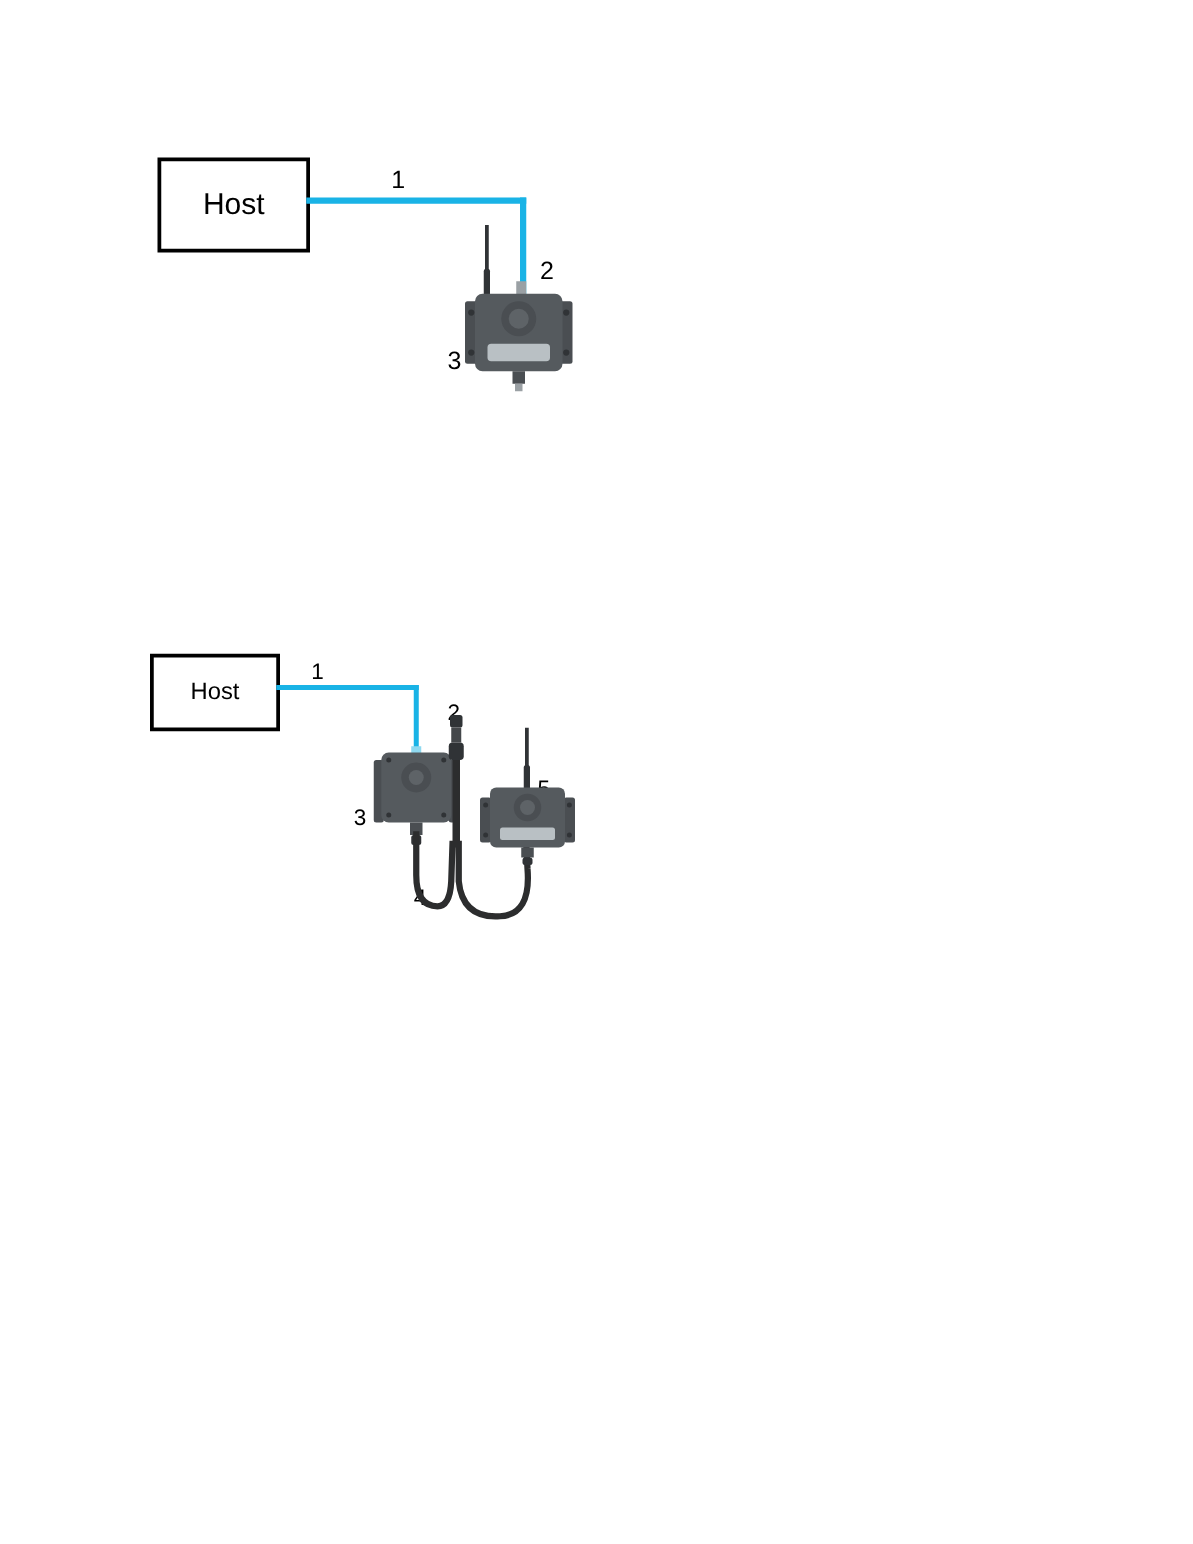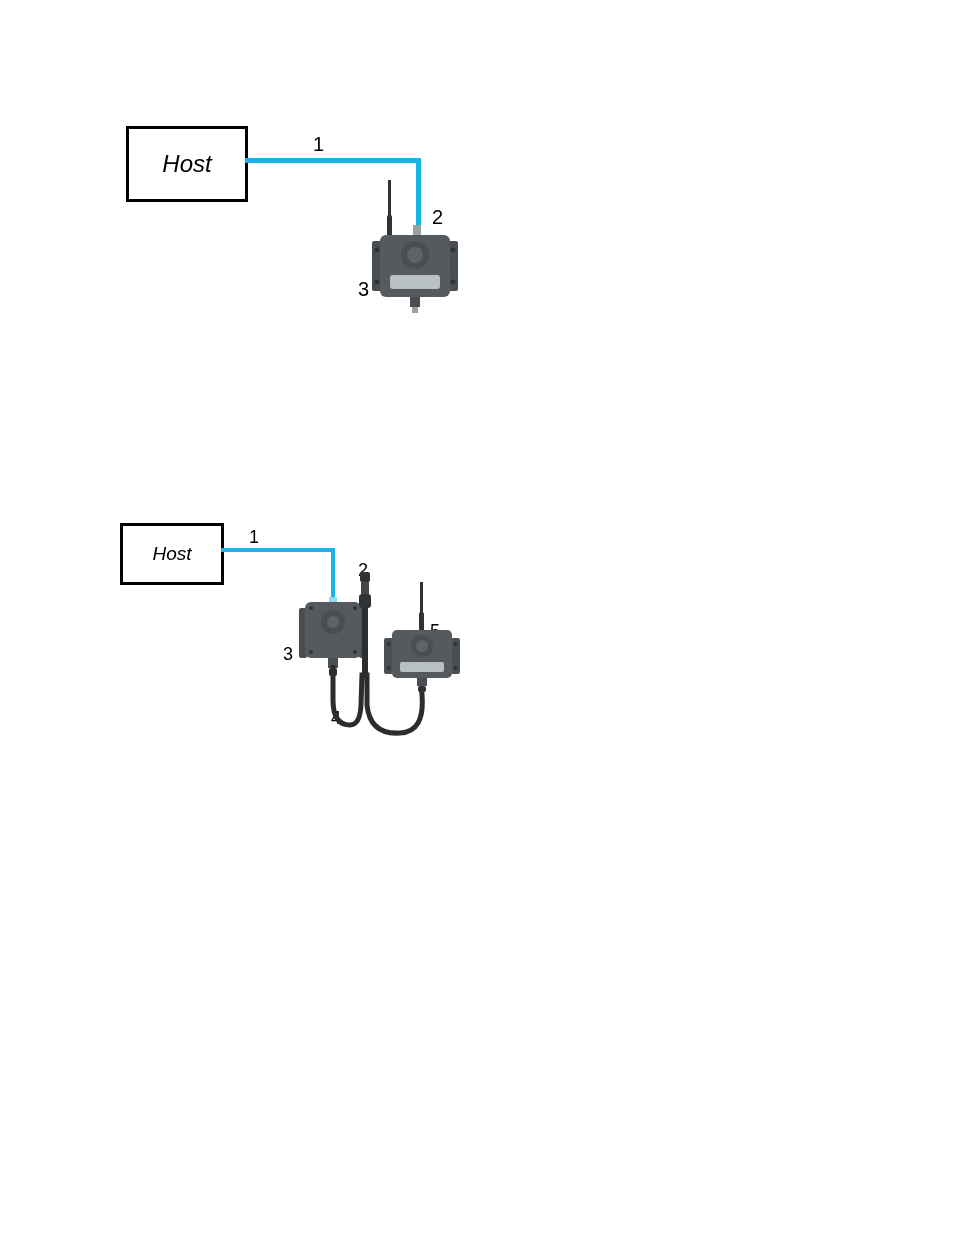--- a/index.html
+++ b/index.html
@@ -16,21 +16,20 @@
     position: absolute;
   }
   .host-box {
     position: absolute;
     border: 3px solid #000;
     background: #fff;
     display: flex;
     align-items: center;
     justify-content: center;
     font-size: 22px;
-    font-style: italic;
   }
   .label {
     position: absolute;
     font-size: 20px;
     color: #000;
   }
   .cable-blue {
     position: absolute;
     background: #19b3e6;
   }

